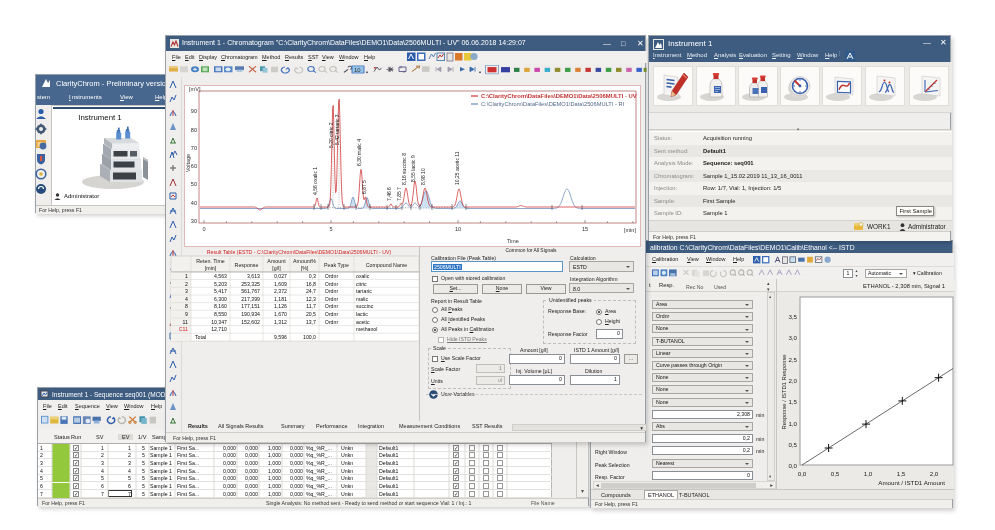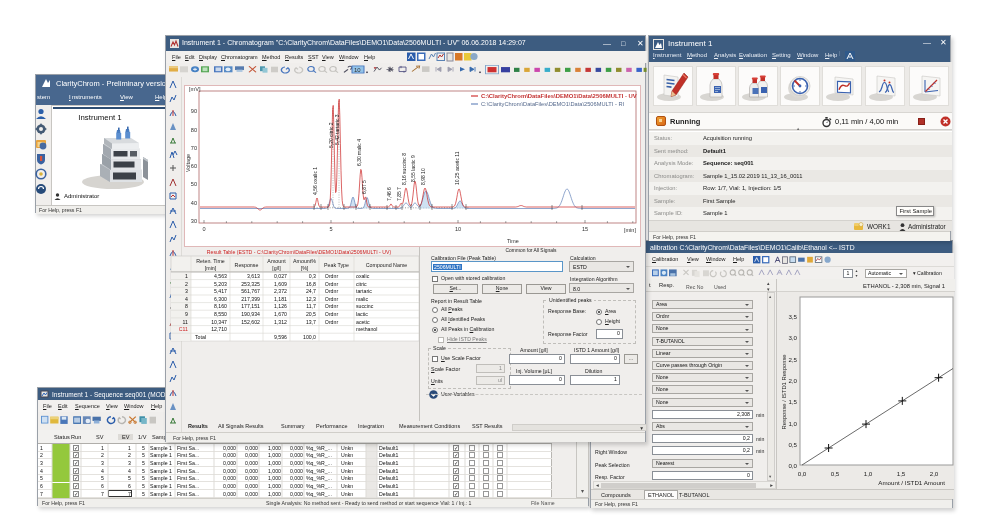--- a/index.html
+++ b/index.html
@@ -1077,39 +1077,20 @@
         </svg>
         <svg width="38" height="38" style="left:0;top:0;">
 <path d="M12 9 L30 11 L30 29 L12 27 Z" fill="#f6f5f3" stroke="#c8c6c2" stroke-width="0.6"></path>
 <path d="M15 25 L15 13 M15 25 L28 23.5" stroke="#3a62b0" stroke-width="1.1"></path>
 <path d="M15.5 24.5 L27 13" stroke="#c03028" stroke-width="1.3"></path>
 <path d="M18 21.5 l1.5 1.5 M21 18.5 l1.5 1.5 M24 15.5 l1.5 1.5" stroke="#3a62b0" stroke-width="0.9"></path>
 </svg>
       </div>
   </div>
 
-  <div style="position:absolute;left:0;top:77px;width:303px;height:16px;background:#fbfaf8;">
-    <div style="position:absolute;left:7px;top:3px;width:10px;height:10px;background:linear-gradient(135deg,#f0a030,#d86818);border:1px solid #b05010;border-radius:2px;">
-        <div style="position:absolute;left:2px;top:2px;width:3px;height:3px;background:#f8d090;"></div>
-      </div>
-    <span style="position:absolute;left:21px;top:3.5px;font-size:7.5px;font-weight:bold;color:#222;">Running</span>
-    <svg width="11" height="12" style="left:172px;top:2.5px;">
-        <circle cx="5.5" cy="7" r="4.2" fill="#333"></circle>
-        <circle cx="5.5" cy="7" r="2.8" fill="#fff"></circle>
-        <path d="M5.5 7 L7 5.5" stroke="#333" stroke-width="0.8"></path>
-        <rect x="4.3" y="1" width="2.4" height="1.6" fill="#333"></rect>
-        <path d="M8.5 2.5 l1.5 1.5" stroke="#333" stroke-width="1.2"></path>
-      </svg>
-    <span style="position:absolute;left:186px;top:3.5px;font-size:7.5px;color:#111;">0,11 min / 4,00 min</span>
-    <div style="position:absolute;left:269px;top:4.5px;width:7px;height:7px;background:#b03028;border:1px solid #882018;"></div>
-    <svg width="11" height="11" style="left:291px;top:2.5px;">
-        <circle cx="5.5" cy="5.5" r="5" fill="#c03028"></circle>
-        <path d="M3.5 3.5 L7.5 7.5 M7.5 3.5 L3.5 7.5" stroke="#fff" stroke-width="1.4"></path>
-      </svg>
-  </div>
   <div style="position:absolute;left:0;top:93px;width:303px;height:3px;border-top:1px solid #d0cecb;border-bottom:1px solid #fff;background:#e4e2df;">
     <span style="position:absolute;left:148px;top:-4px;font-size:4.5px;color:#666;">▴</span>
   </div>
   <div id="statrows" style="position:absolute;left:0;top:96px;width:303px;height:88px;font-size:5.8px;">
       <div style="position:absolute;left:0;top:0.0px;width:303px;height:12.55px;background:#f3f2ef;">
         <span style="position:absolute;left:5px;top:3px;color:#8a8a88;">Status:</span>
         <span style="position:absolute;left:54px;top:3px;color:#1a1a1a;">Acquisition running</span>
       </div>
       <div style="position:absolute;left:0;top:12.6px;width:303px;height:12.55px;background:#eae8e4;">
         <span style="position:absolute;left:5px;top:3px;color:#8a8a88;">Sent method:</span>

